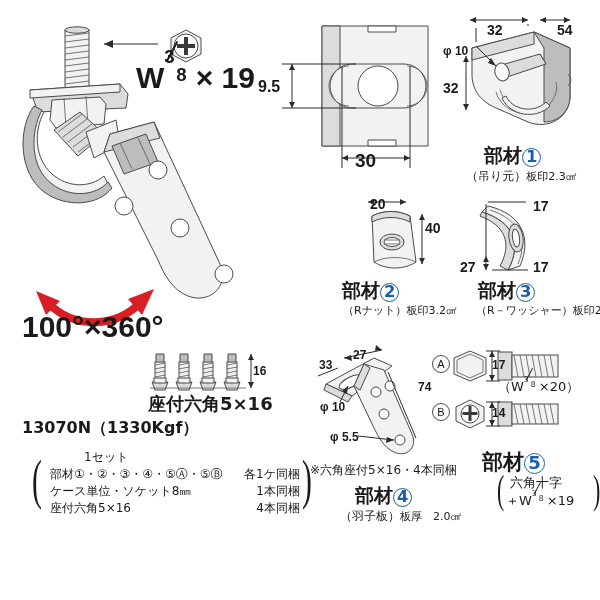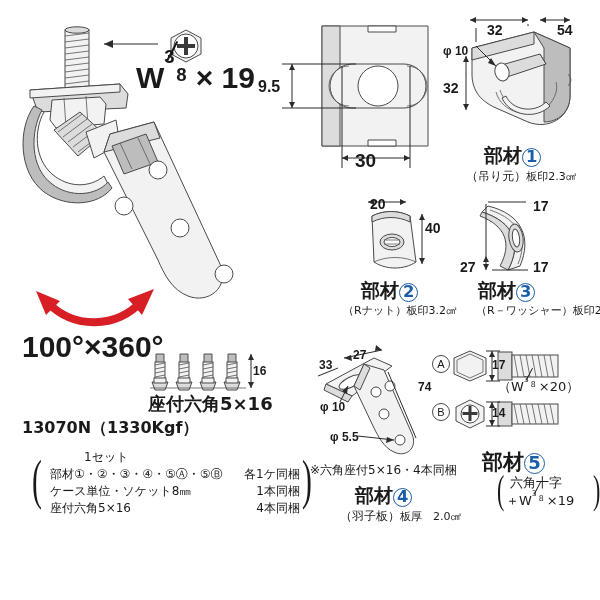--- a/index.html
+++ b/index.html
@@ -123,21 +123,21 @@
     <span>W</span><span class="frac"><span class="n">3</span><span class="s"></span><span class="d">8</span></span><span>&nbsp;×&nbsp;19</span>
   </div>
 
   <div class="abs" style="left:30px;top:285px;width:130px;height:36px;">
     <svg width="130" height="36" viewBox="0 0 130 36">
       <path d="M18 18 C44 44 86 44 112 16" fill="none" stroke="#d91f26" stroke-width="8" stroke-linecap="round"></path>
       <path d="M6 6 L30 16 L16 30 Z" fill="#d91f26"></path>
       <path d="M124 4 L112 30 L98 14 Z" fill="#d91f26"></path>
     </svg>
   </div>
-  <div class="abs t-big nowrap" style="left:22px;top:310px;margin-top:20px;">100°×360°</div>
+  <div class="abs t-big nowrap" style="left:22px;top:310px;">100°×360°</div>
 
   <div class="abs nowrap" style="left:22px;top:418px;font-size:16px;font-weight:bold;font-family:'DejaVu Sans',sans-serif;">13070N（1330Kgf）</div>
 
   <div class="abs" style="left:150px;top:350px;width:110px;height:50px;">
     <svg width="110" height="50" viewBox="0 0 110 50">
       <g>
 
         <g transform="translate(0,0)">
           <path class="fill-d" d="M6 4 L14 4 L14 14 L10 20 L6 14 Z"></path>
           <rect class="fill-l" x="5" y="12" width="10" height="20"></rect>
@@ -312,21 +312,21 @@
       <path class="ln-d" d="M4 -4 L42 -4"></path>
       <path d="M4 -4 L10 -7 L10 -1 Z" fill="#2b2b2b"></path>
       <path d="M42 -4 L36 -7 L36 -1 Z" fill="#2b2b2b"></path>
       <path class="ln-d" d="M58 8 L58 58"></path>
       <path d="M58 8 L55 14 L61 14 Z" fill="#2b2b2b"></path>
       <path d="M58 58 L55 52 L61 52 Z" fill="#2b2b2b"></path>
     </svg>
   </div>
   <div class="abs t-dim" style="left:370px;top:196px;">20</div>
   <div class="abs t-dim" style="left:425px;top:220px;">40</div>
-  <div class="abs t-partnum nowrap" style="left:361px;top:278px;">
+  <div class="abs t-partnum nowrap" style="left:342px;top:278px;">
     <span>部材</span><span class="ring ring-blue">2</span>
   </div>
   <div class="abs nowrap" style="left:343px;top:303px;font-size:11px;font-family:'DejaVu Sans',sans-serif;">
     <span>（Rナット）</span><span>板印3.2㎠</span>
   </div>
 
   <div class="abs" style="left:478px;top:200px;width:85px;height:80px;">
     <svg width="85" height="80" viewBox="0 0 85 80">
       <path class="fill-l" d="M10 6 C44 14 54 38 42 66 L30 70 C44 44 36 22 4 12 Z"></path>
       <path class="fill-m" d="M4 12 C36 22 44 44 30 70 L22 66 C34 44 28 26 2 16 Z"></path>

